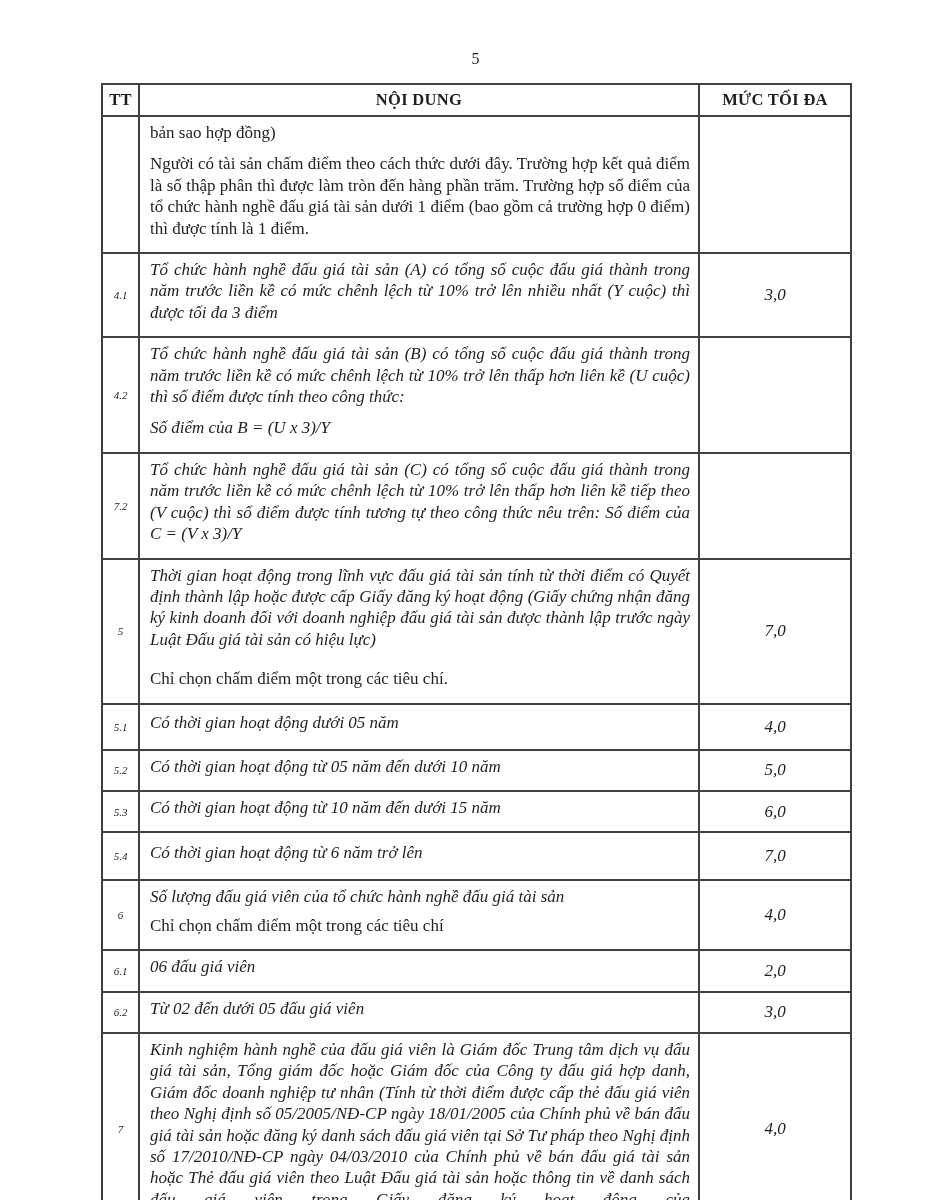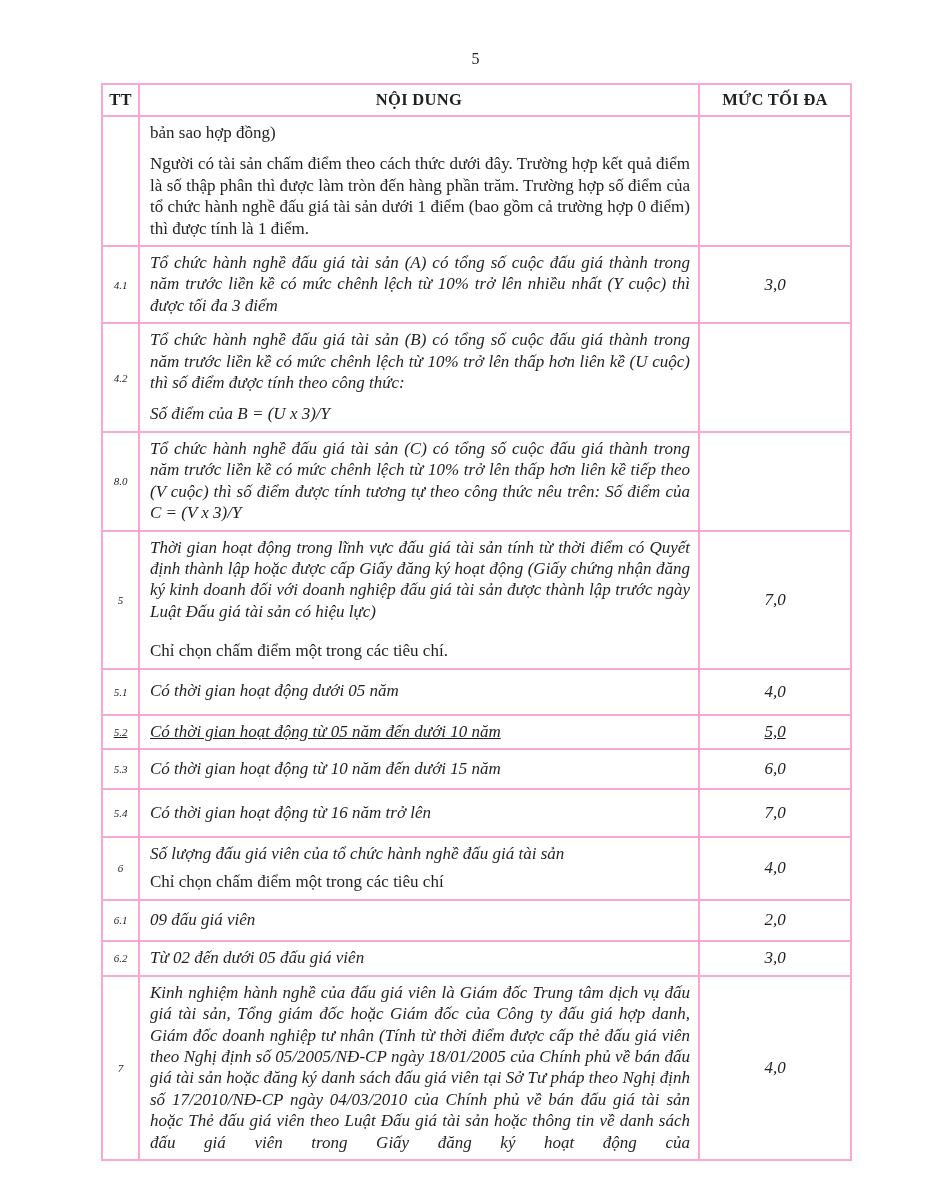--- a/index.html
+++ b/index.html
@@ -28,39 +28,39 @@
     top: 83px;
     left: 101px;
     width: 749px;
     border-collapse: collapse;
     table-layout: fixed;
   }
   col.c-tt    { width: 37px; }
   col.c-noi   { width: 560px; }
   col.c-muc   { width: 152px; }
   th, td {
-    border: 2px solid #f9a8d4;
+    border: 2px solid #404040;
     vertical-align: middle;
     overflow: hidden;
   }
   th {
     font-size: 16.5px;
     font-weight: bold;
     text-align: center;
     padding: 4px 2px;
     letter-spacing: 0.3px;
   }
   td.tt {
     text-align: center;
     font-style: italic;
     font-size: 11px;
     padding: 0 2px;
   }
   td.content {
-    padding: 5px 8px 6px 10px;
+    padding: 5px 8px 13px 10px;
     font-size: 17px;
   }
   td.content p {
     margin: 0;
     text-align: justify;
     line-height: 21.4px;
   }
   .it  { font-style: italic; }
   .up  { font-style: normal; }
   .gap-sm { margin-top: 7px !important; }
@@ -112,21 +112,21 @@
   <tr style="height:104px;">
     <td class="tt">4.2</td>
     <td class="content">
       <p class="it">Tổ chức hành nghề đấu giá tài sản (B) có tổng số cuộc đấu giá thành trong năm trước liền kề có mức chênh lệch từ 10% trở lên thấp hơn liên kề (U cuộc) thì số điểm được tính theo công thức:</p>
       <p class="it gap-md">Số điểm của B = (U x 3)/Y</p>
     </td>
     <td class="score"></td>
   </tr>
 
   <tr style="height:90px;">
-    <td class="tt">8.0</td>
+    <td class="tt">7.2</td>
     <td class="content">
       <p class="it">Tổ chức hành nghề đấu giá tài sản (C) có tổng số cuộc đấu giá thành trong năm trước liền kề có mức chênh lệch từ 10% trở lên thấp hơn liên kề tiếp theo (V cuộc) thì số điểm được tính tương tự theo công thức nêu trên: Số điểm của C = (V x 3)/Y</p>
     </td>
     <td class="score"></td>
   </tr>
 
   <tr style="height:132px;">
     <td class="tt">5</td>
     <td class="content">
       <p class="it">Thời gian hoạt động trong lĩnh vực đấu giá tài sản tính từ thời điểm có Quyết định thành lập hoặc được cấp Giấy đăng ký hoạt động (Giấy chứng nhận đăng ký kinh doanh đối với doanh nghiệp đấu giá tài sản được thành lập trước ngày Luật Đấu giá tài sản có hiệu lực)</p>
@@ -136,57 +136,57 @@
   </tr>
 
   <tr style="height:46px;">
     <td class="tt">5.1</td>
     <td class="content">
       <p class="it">Có thời gian hoạt động dưới 05 năm</p>
     </td>
     <td class="score">4,0</td>
   </tr>
 
-  <tr style="height:32px;text-decoration:underline;">
+  <tr style="height:32px;">
     <td class="tt">5.2</td>
     <td class="content">
       <p class="it">Có thời gian hoạt động từ 05 năm đến dưới 10 năm</p>
     </td>
     <td class="score">5,0</td>
   </tr>
 
   <tr style="height:40px;">
     <td class="tt">5.3</td>
     <td class="content">
       <p class="it">Có thời gian hoạt động từ 10 năm đến dưới 15 năm</p>
     </td>
     <td class="score">6,0</td>
   </tr>
 
   <tr style="height:48px;margin-left:28px;">
     <td class="tt">5.4</td>
     <td class="content">
-      <p class="it">Có thời gian hoạt động từ 16 năm trở lên</p>
+      <p class="it">Có thời gian hoạt động từ 6 năm trở lên</p>
     </td>
     <td class="score">7,0</td>
   </tr>
 
   <tr style="height:58px;">
     <td class="tt">6</td>
     <td class="content">
       <p class="it">Số lượng đấu giá viên của tổ chức hành nghề đấu giá tài sản</p>
       <p class="up gap-sm">Chỉ chọn chấm điểm một trong các tiêu chí</p>
     </td>
     <td class="score">4,0</td>
   </tr>
 
   <tr style="height:41px;">
     <td class="tt">6.1</td>
     <td class="content">
-      <p class="it">09 đấu giá viên</p>
+      <p class="it">06 đấu giá viên</p>
     </td>
     <td class="score">2,0</td>
   </tr>
 
   <tr style="height:35px;margin-left:9px;">
     <td class="tt">6.2</td>
     <td class="content">
       <p class="it">Từ 02 đến dưới 05 đấu giá viên</p>
     </td>
     <td class="score">3,0</td>

